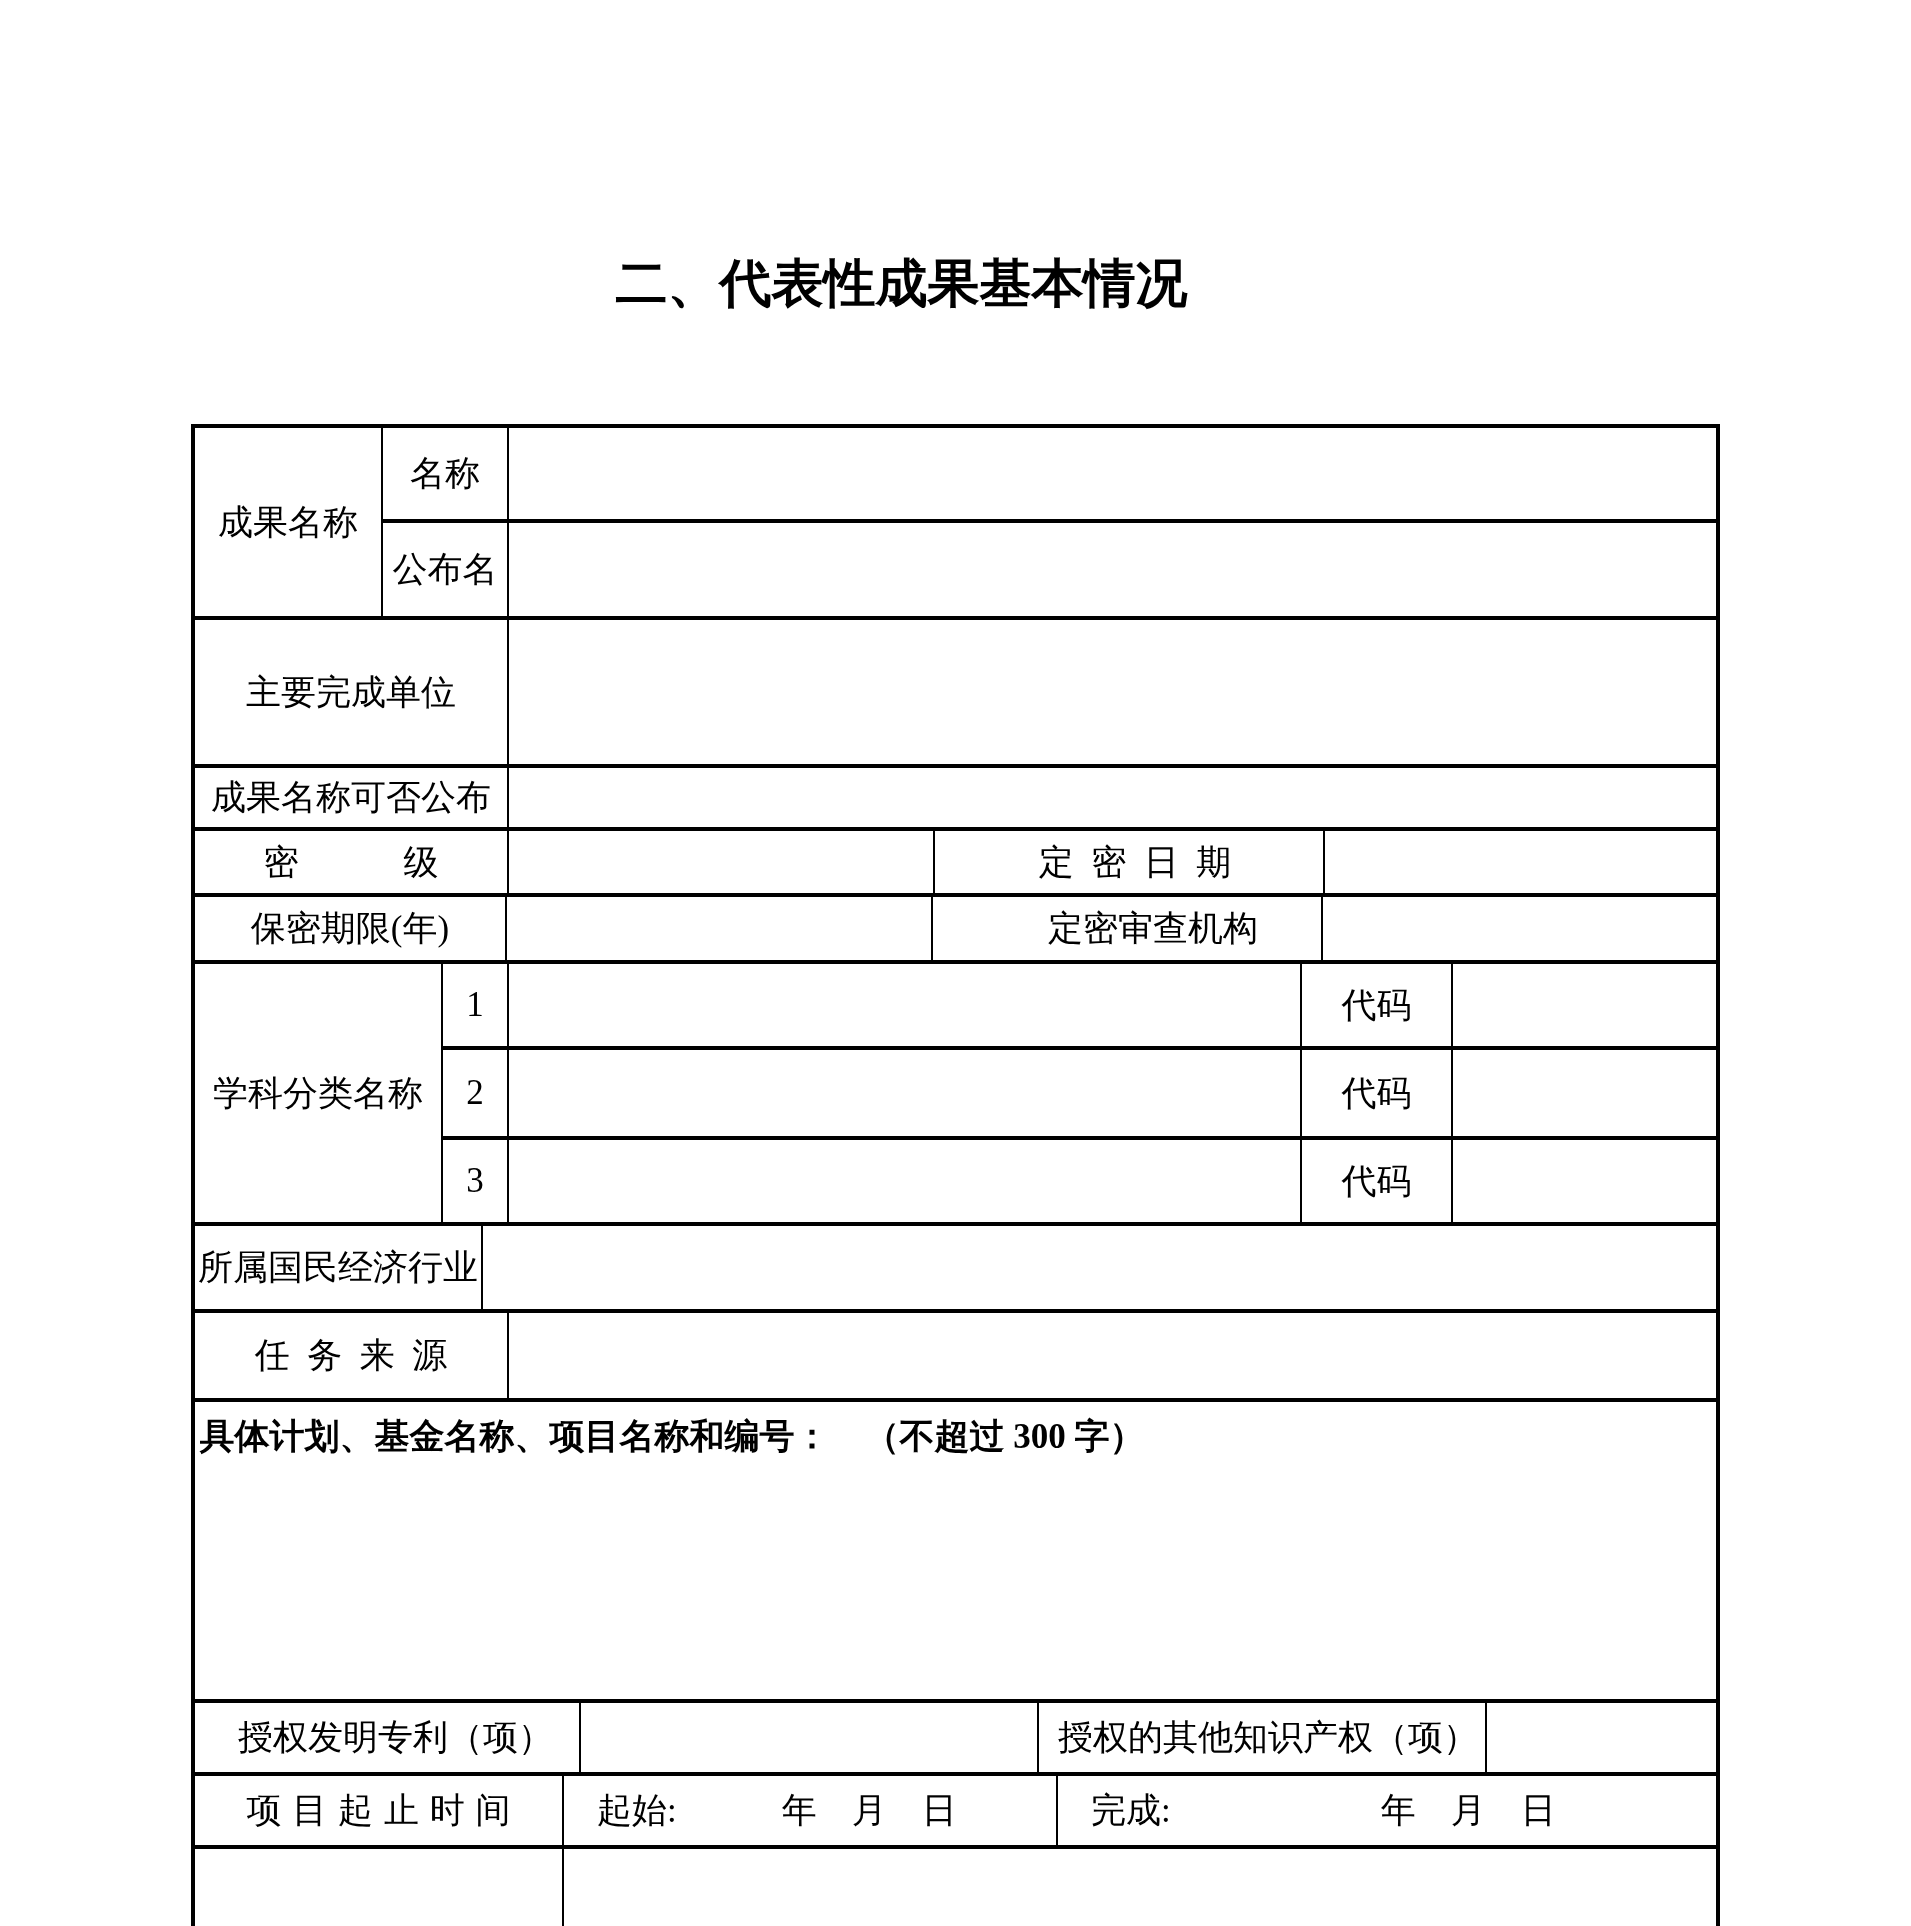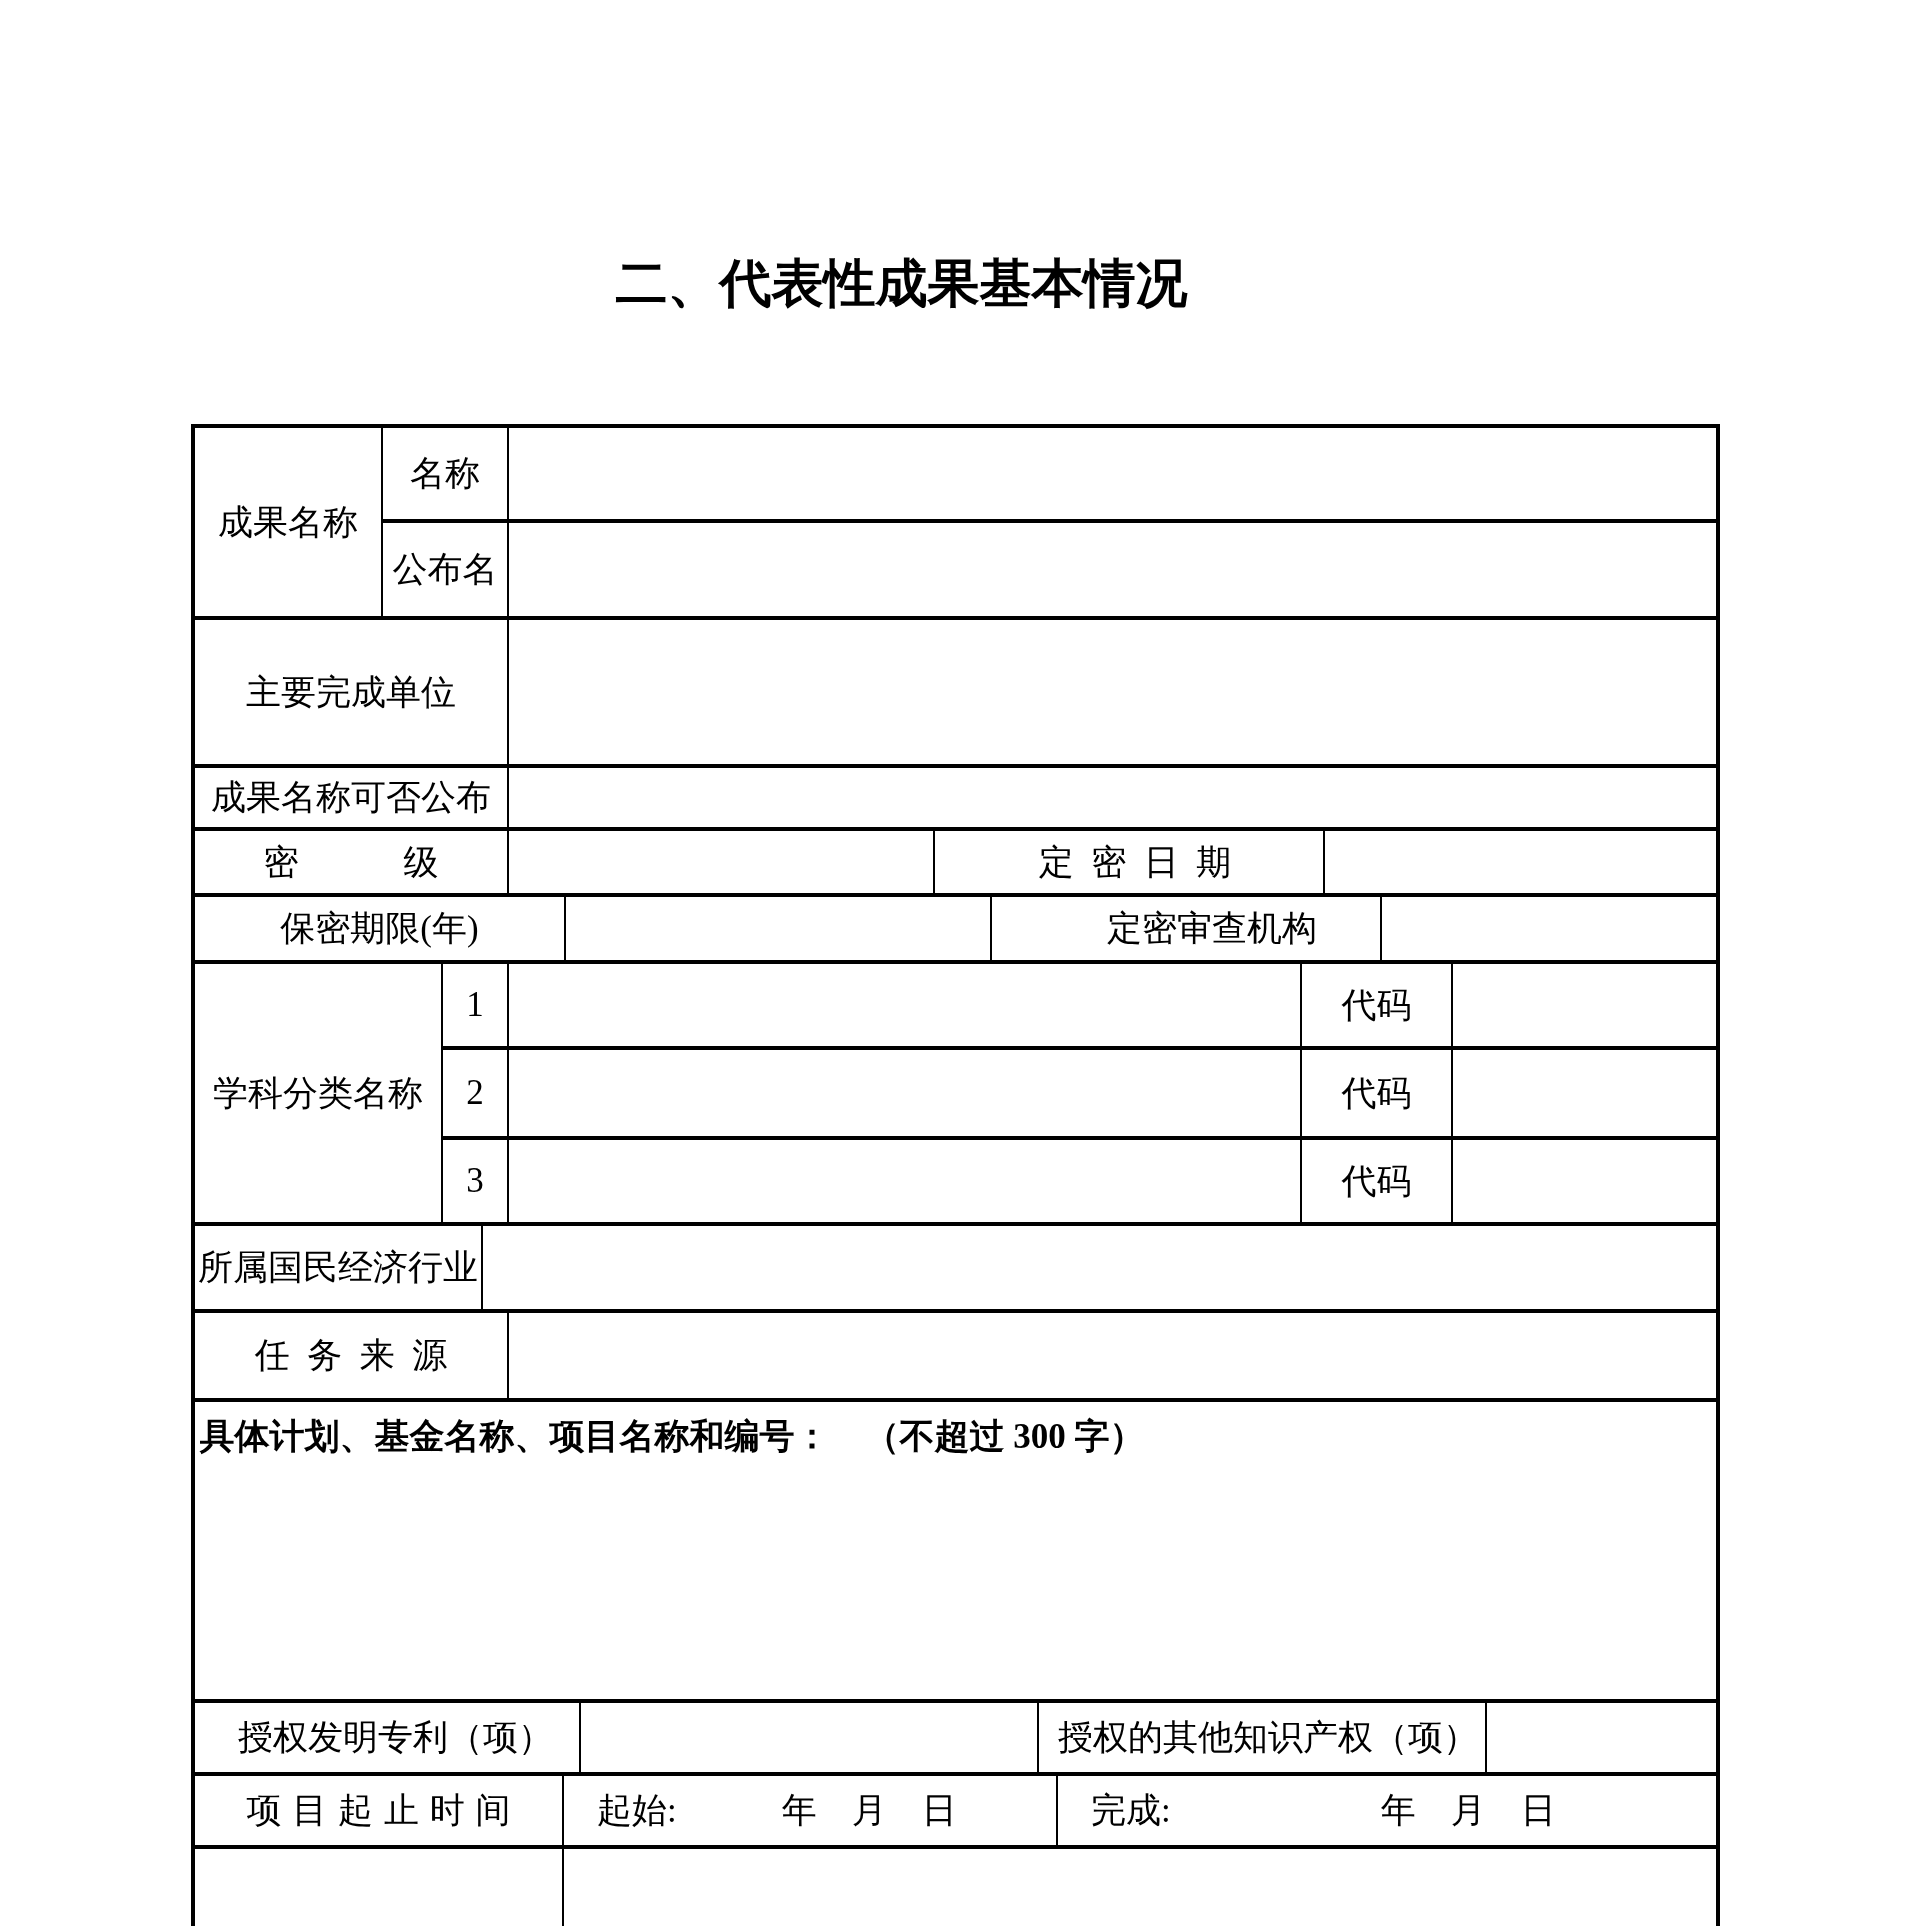--- a/index.html
+++ b/index.html
@@ -92,21 +92,21 @@
     </div>
 
     <div class="row" style="height:66px;">
       <div class="cell" style="width:314px;">密　　　级</div>
       <div class="cell" style="width:414px;"></div>
       <div class="cell" style="width:378px;">定 密 日 期</div>
       <div class="cell fill"></div>
     </div>
 
     <div class="row" style="height:67px;">
-      <div class="cell" style="width:371px;">保密期限(年)</div>
+      <div class="cell" style="width:312px;">保密期限(年)</div>
       <div class="cell" style="width:414px;"></div>
       <div class="cell" style="width:378px;padding-left:40px;">定密审查机构</div>
       <div class="cell fill"></div>
     </div>
 
     <div class="group" style="height:262px;">
       <div class="side two-line" style="width:248px;"><span>学科分类</span><br><span>名称</span></div>
       <div class="rest">
         <div class="subrow" style="height:86px;">
           <div class="cell" style="width:66px;">1</div>

